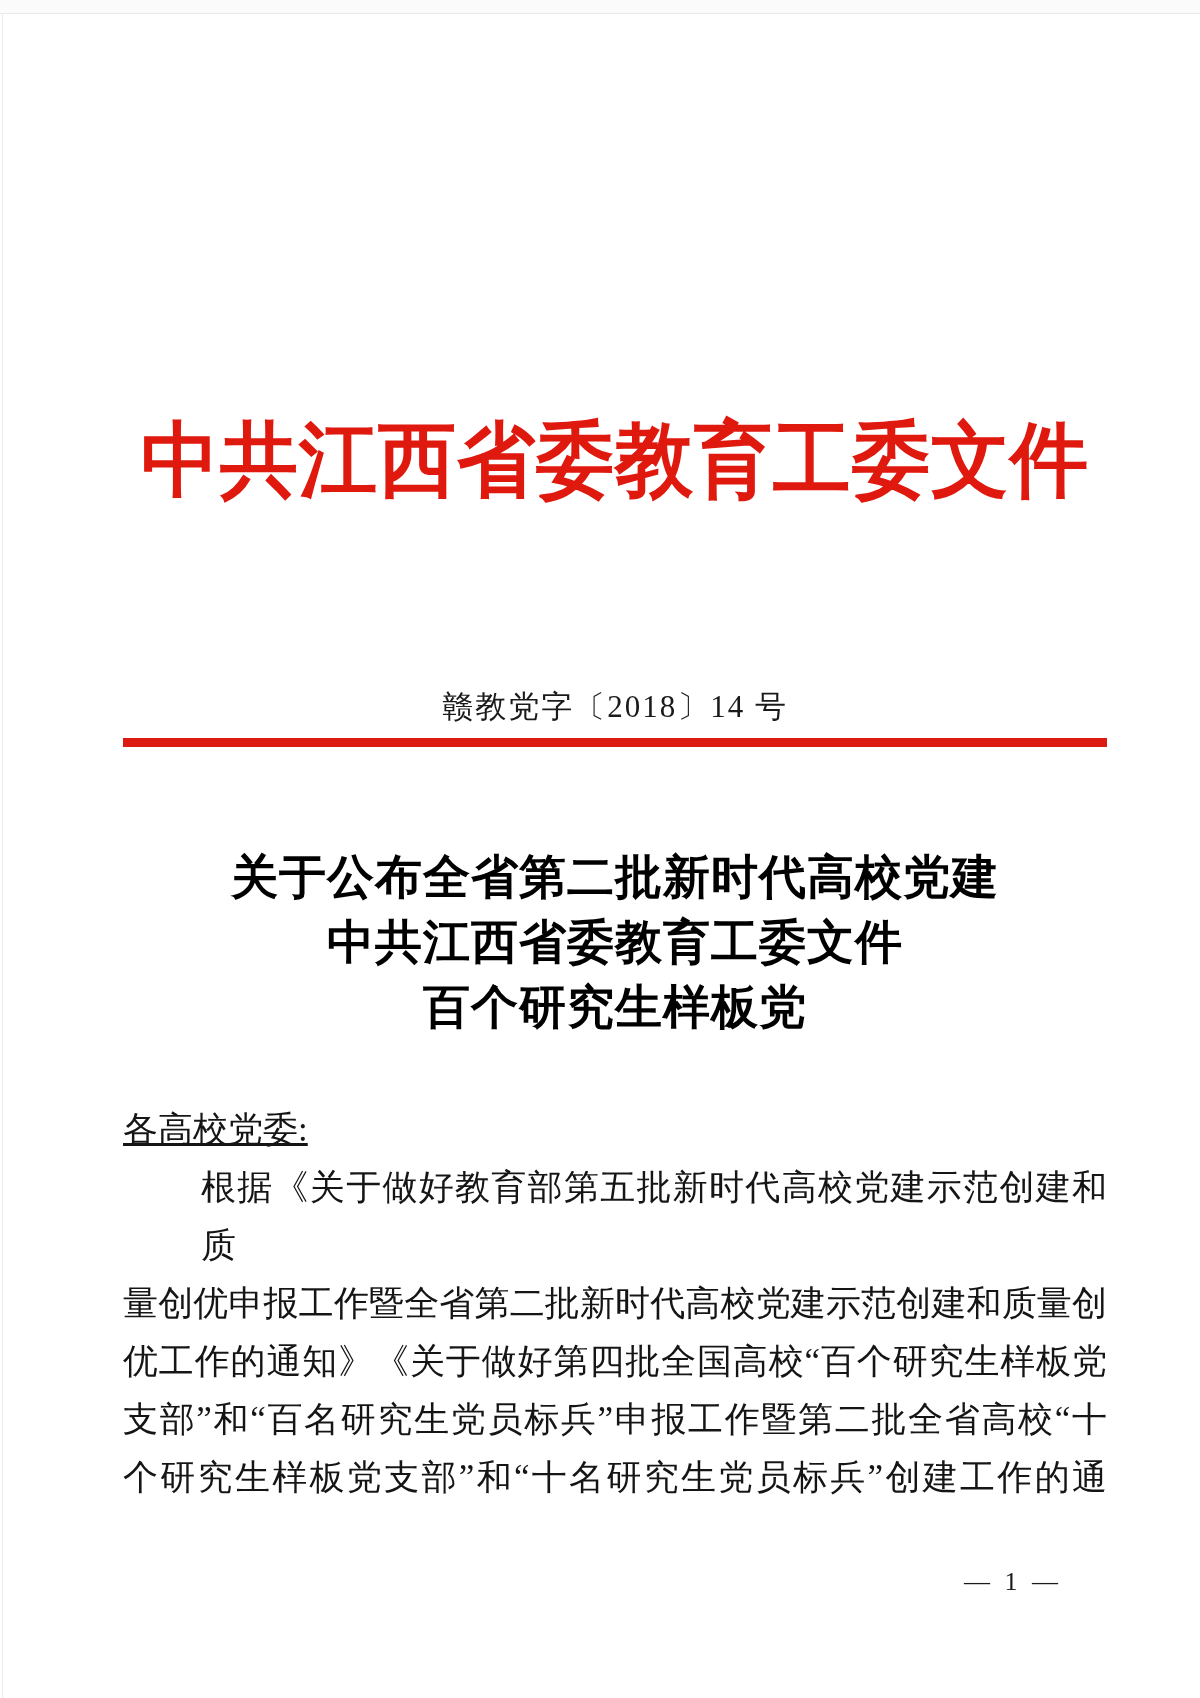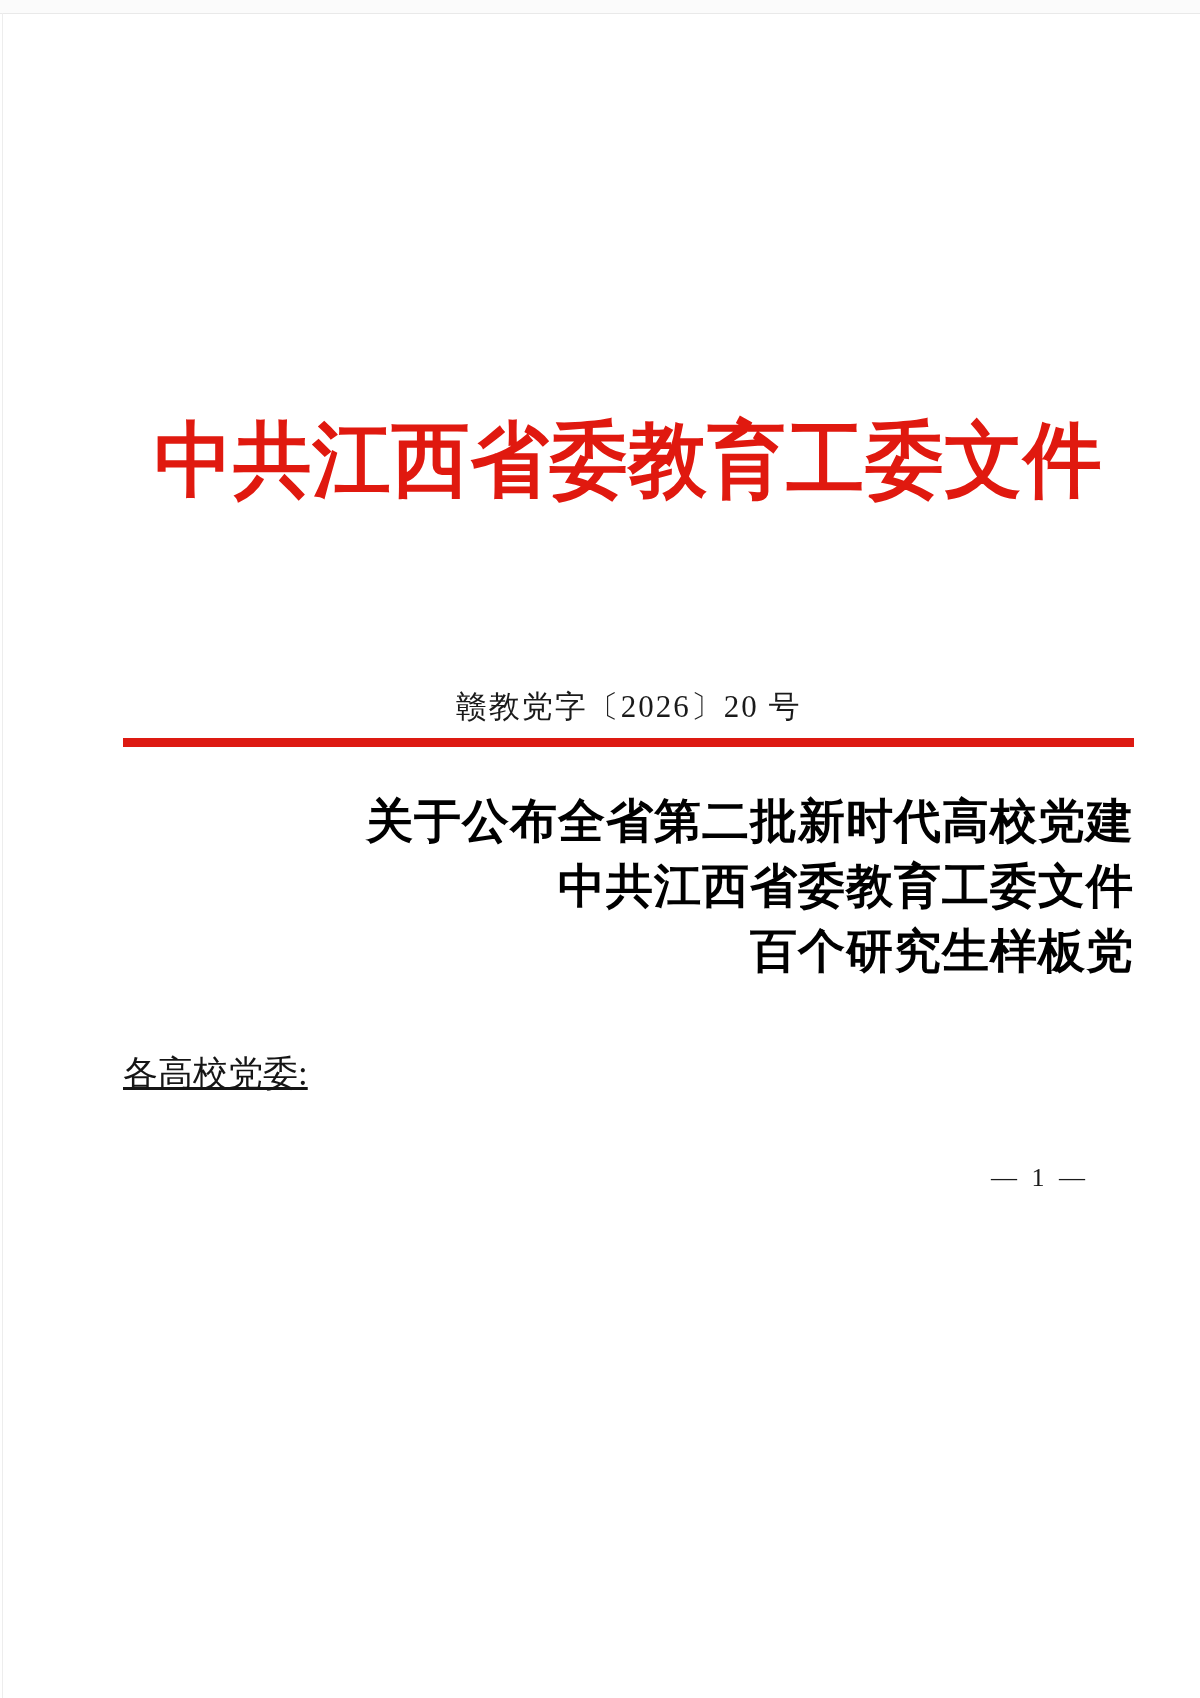--- a/index.html
+++ b/index.html
@@ -27,21 +27,21 @@
     position: absolute;
     top: 13px; left: 2px; bottom: 0;
     width: 1px;
     background: #ededed;
   }
   .content {
     position: relative;
     box-sizing: border-box;
     width: 100%;
     height: 100%;
-    padding: 420px 66px 0 123px;
+    padding: 420px 93px 0 123px;
   }
   .org-title {
     margin: 0;
     font-size: 78px;
     line-height: 1.0;
     font-weight: 700;
     color: #e0190f;
     text-align: center;
     letter-spacing: 1px;
     white-space: nowrap;
@@ -56,22 +56,22 @@
     letter-spacing: 2px;
     color: #1a1a1a;
   }
   .red-rule {
     margin-top: 13px;
     width: 100%;
     height: 9px;
     background: #dd1a12;
   }
   .title-block {
-    margin-top: 42px;
-    text-align: right;
+    margin-top: 98px;
+    text-align: center;
     font-weight: 700;
     font-size: 47px;
     line-height: 65px;
     color: #000000;
     letter-spacing: 1px;
   }
   .salutation {
     margin-top: 61px;
     font-size: 35px;
     line-height: 58px;
@@ -106,29 +106,36 @@
 <body>
 
 <div class="page">
   <div class="page-top-edge"></div>
   <div class="page-left-edge"></div>
 
   <div class="content">
 
     <h1 class="org-title">中共江西省委教育工委文件</h1>
 
-    <div class="doc-number">赣教党字〔2026〕20 号</div>
+    <div class="doc-number">赣教党字〔2018〕14 号</div>
 
     <div class="red-rule"></div>
 
     <div class="title-block">
       <div class="title-line">关于公布全省第二批新时代高校党建</div>
       <div class="title-line">中共江西省委教育工委文件</div>
       <div class="title-line">百个研究生样板党</div>
     </div>
 
     <div class="salutation">各高校党委:</div>
 
+    <div class="body-para">
+      <div class="body-line first-line">根据《关于做好教育部第五批新时代高校党建示范创建和质</div>
+      <div class="body-line">量创优申报工作暨全省第二批新时代高校党建示范创建和质量创</div>
+      <div class="body-line">优工作的通知》《关于做好第四批全国高校“百个研究生样板党</div>
+      <div class="body-line">支部”和“百名研究生党员标兵”申报工作暨第二批全省高校“十</div>
+      <div class="body-line">个研究生样板党支部”和“十名研究生党员标兵”创建工作的通</div>
+    </div>
 
     <div class="footer">— 1 —</div>
 
   </div>
 </div>
 
 </body></html>

